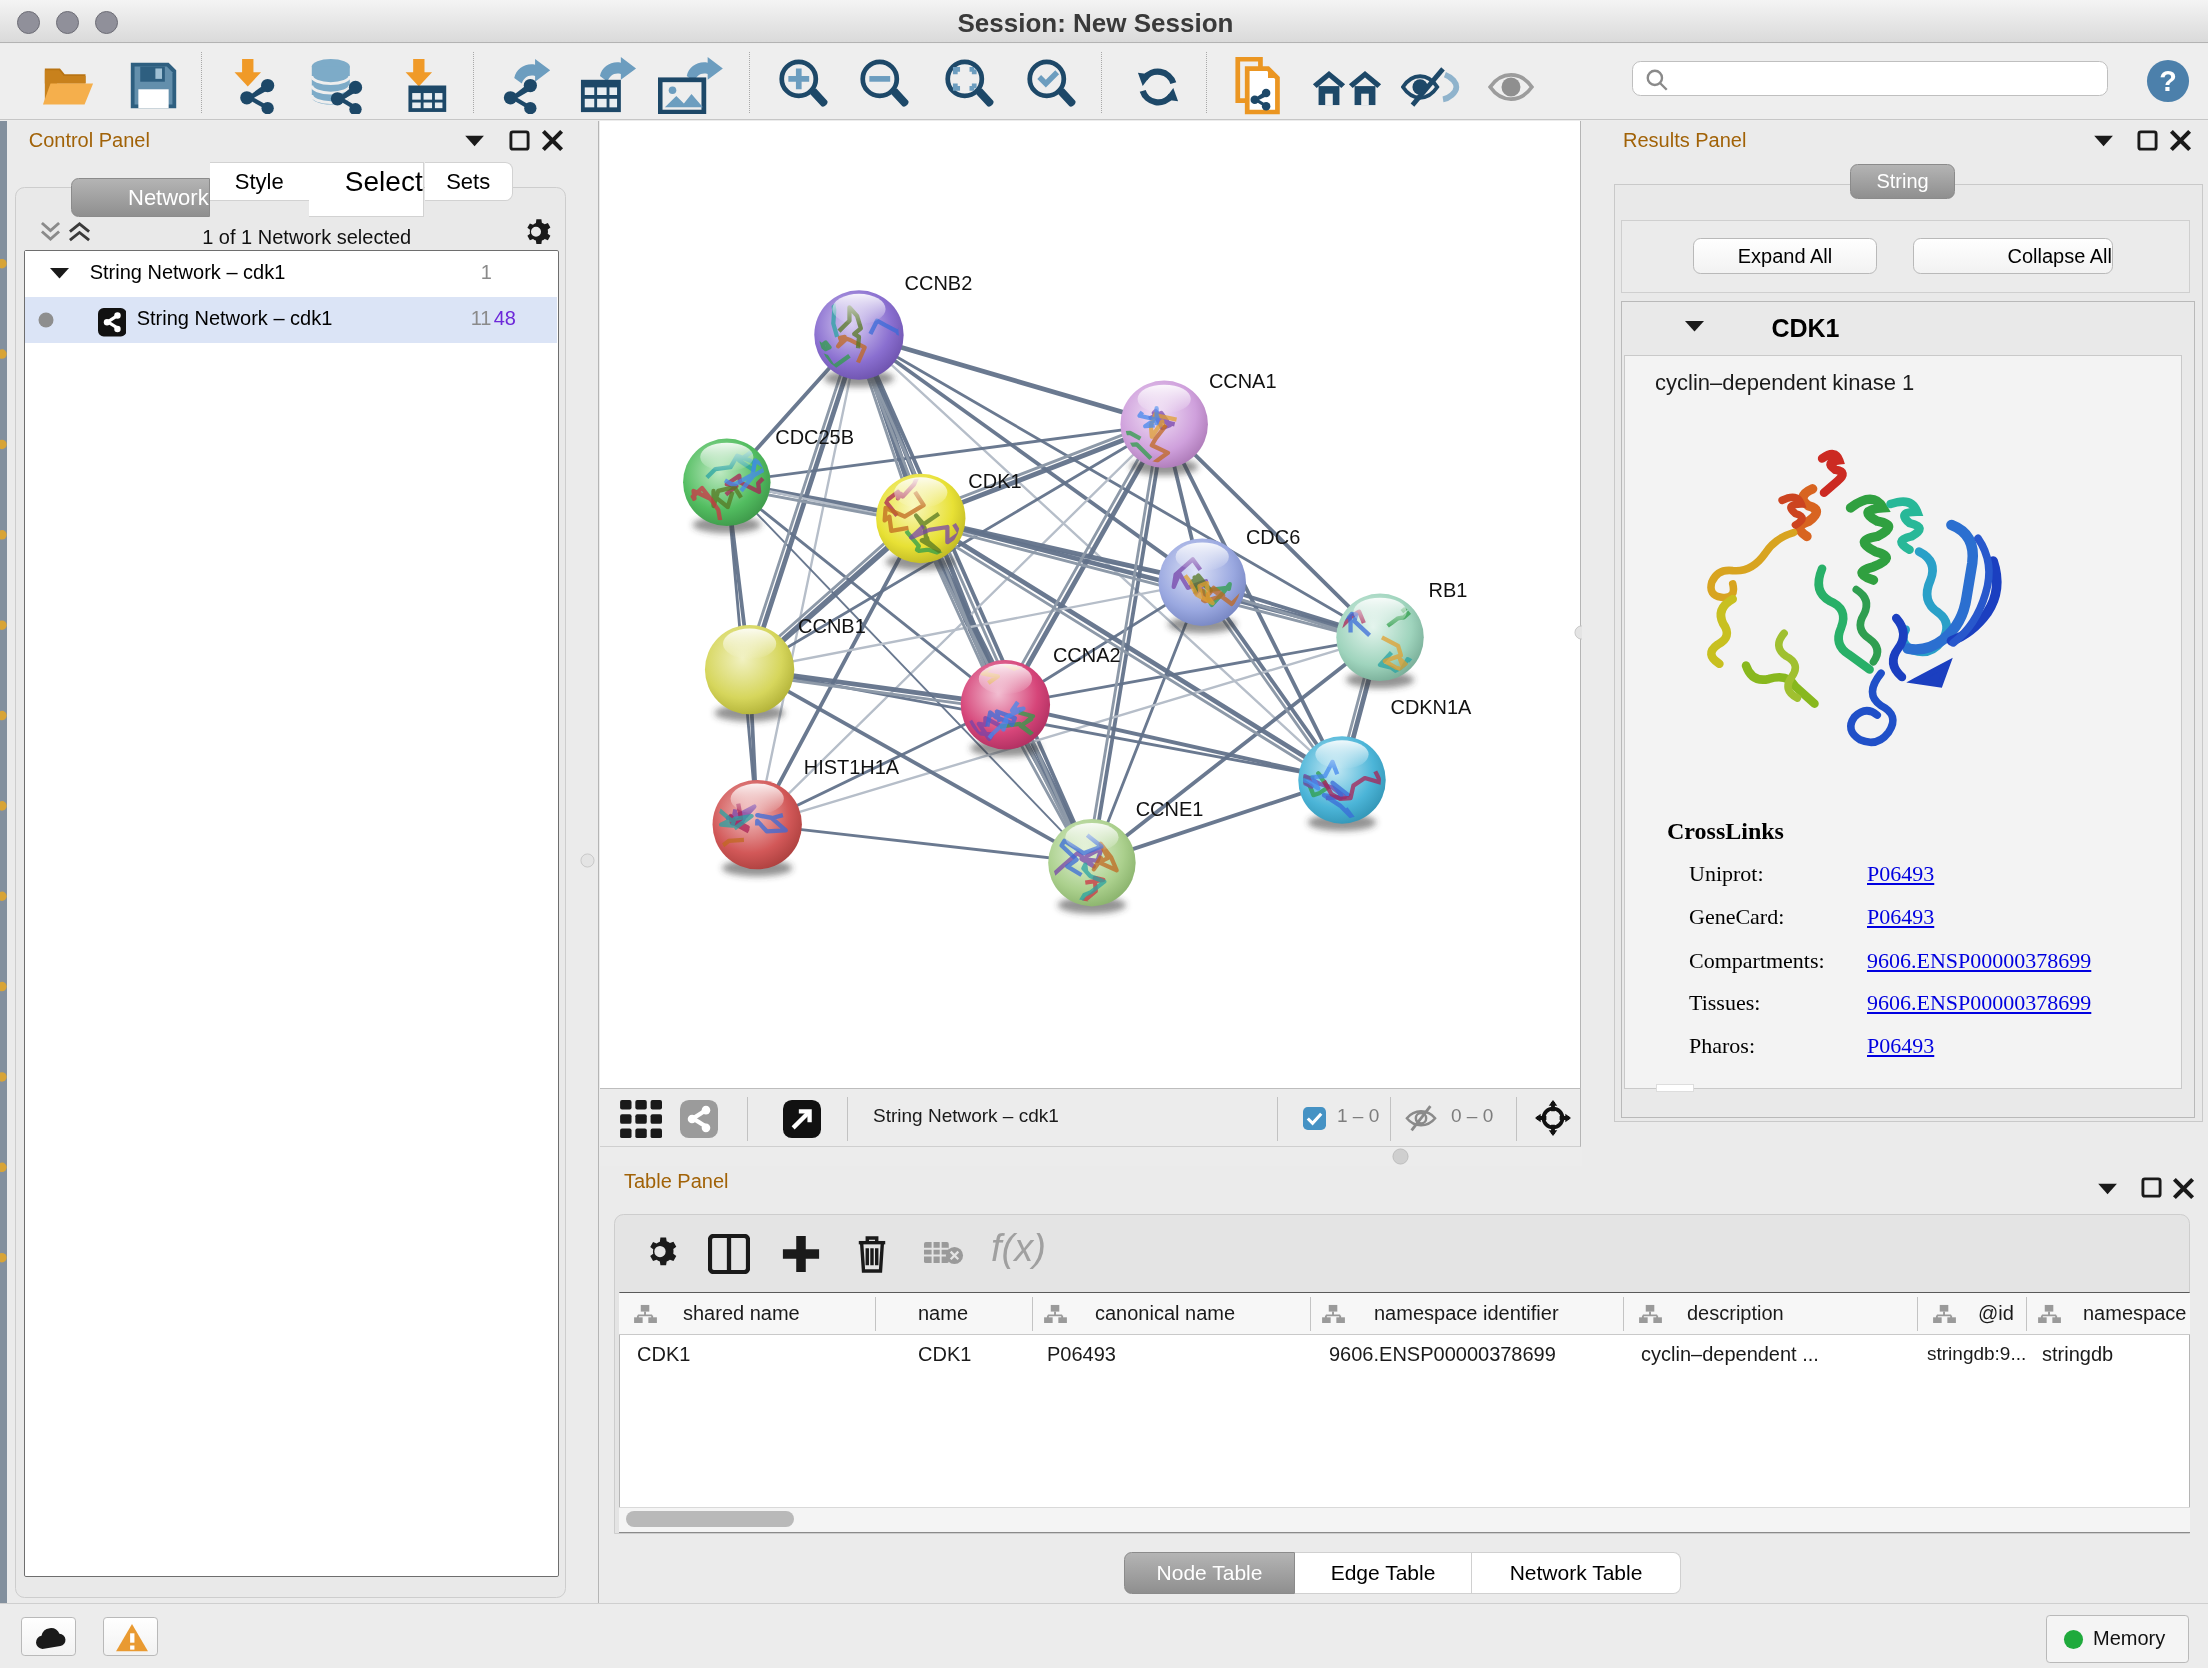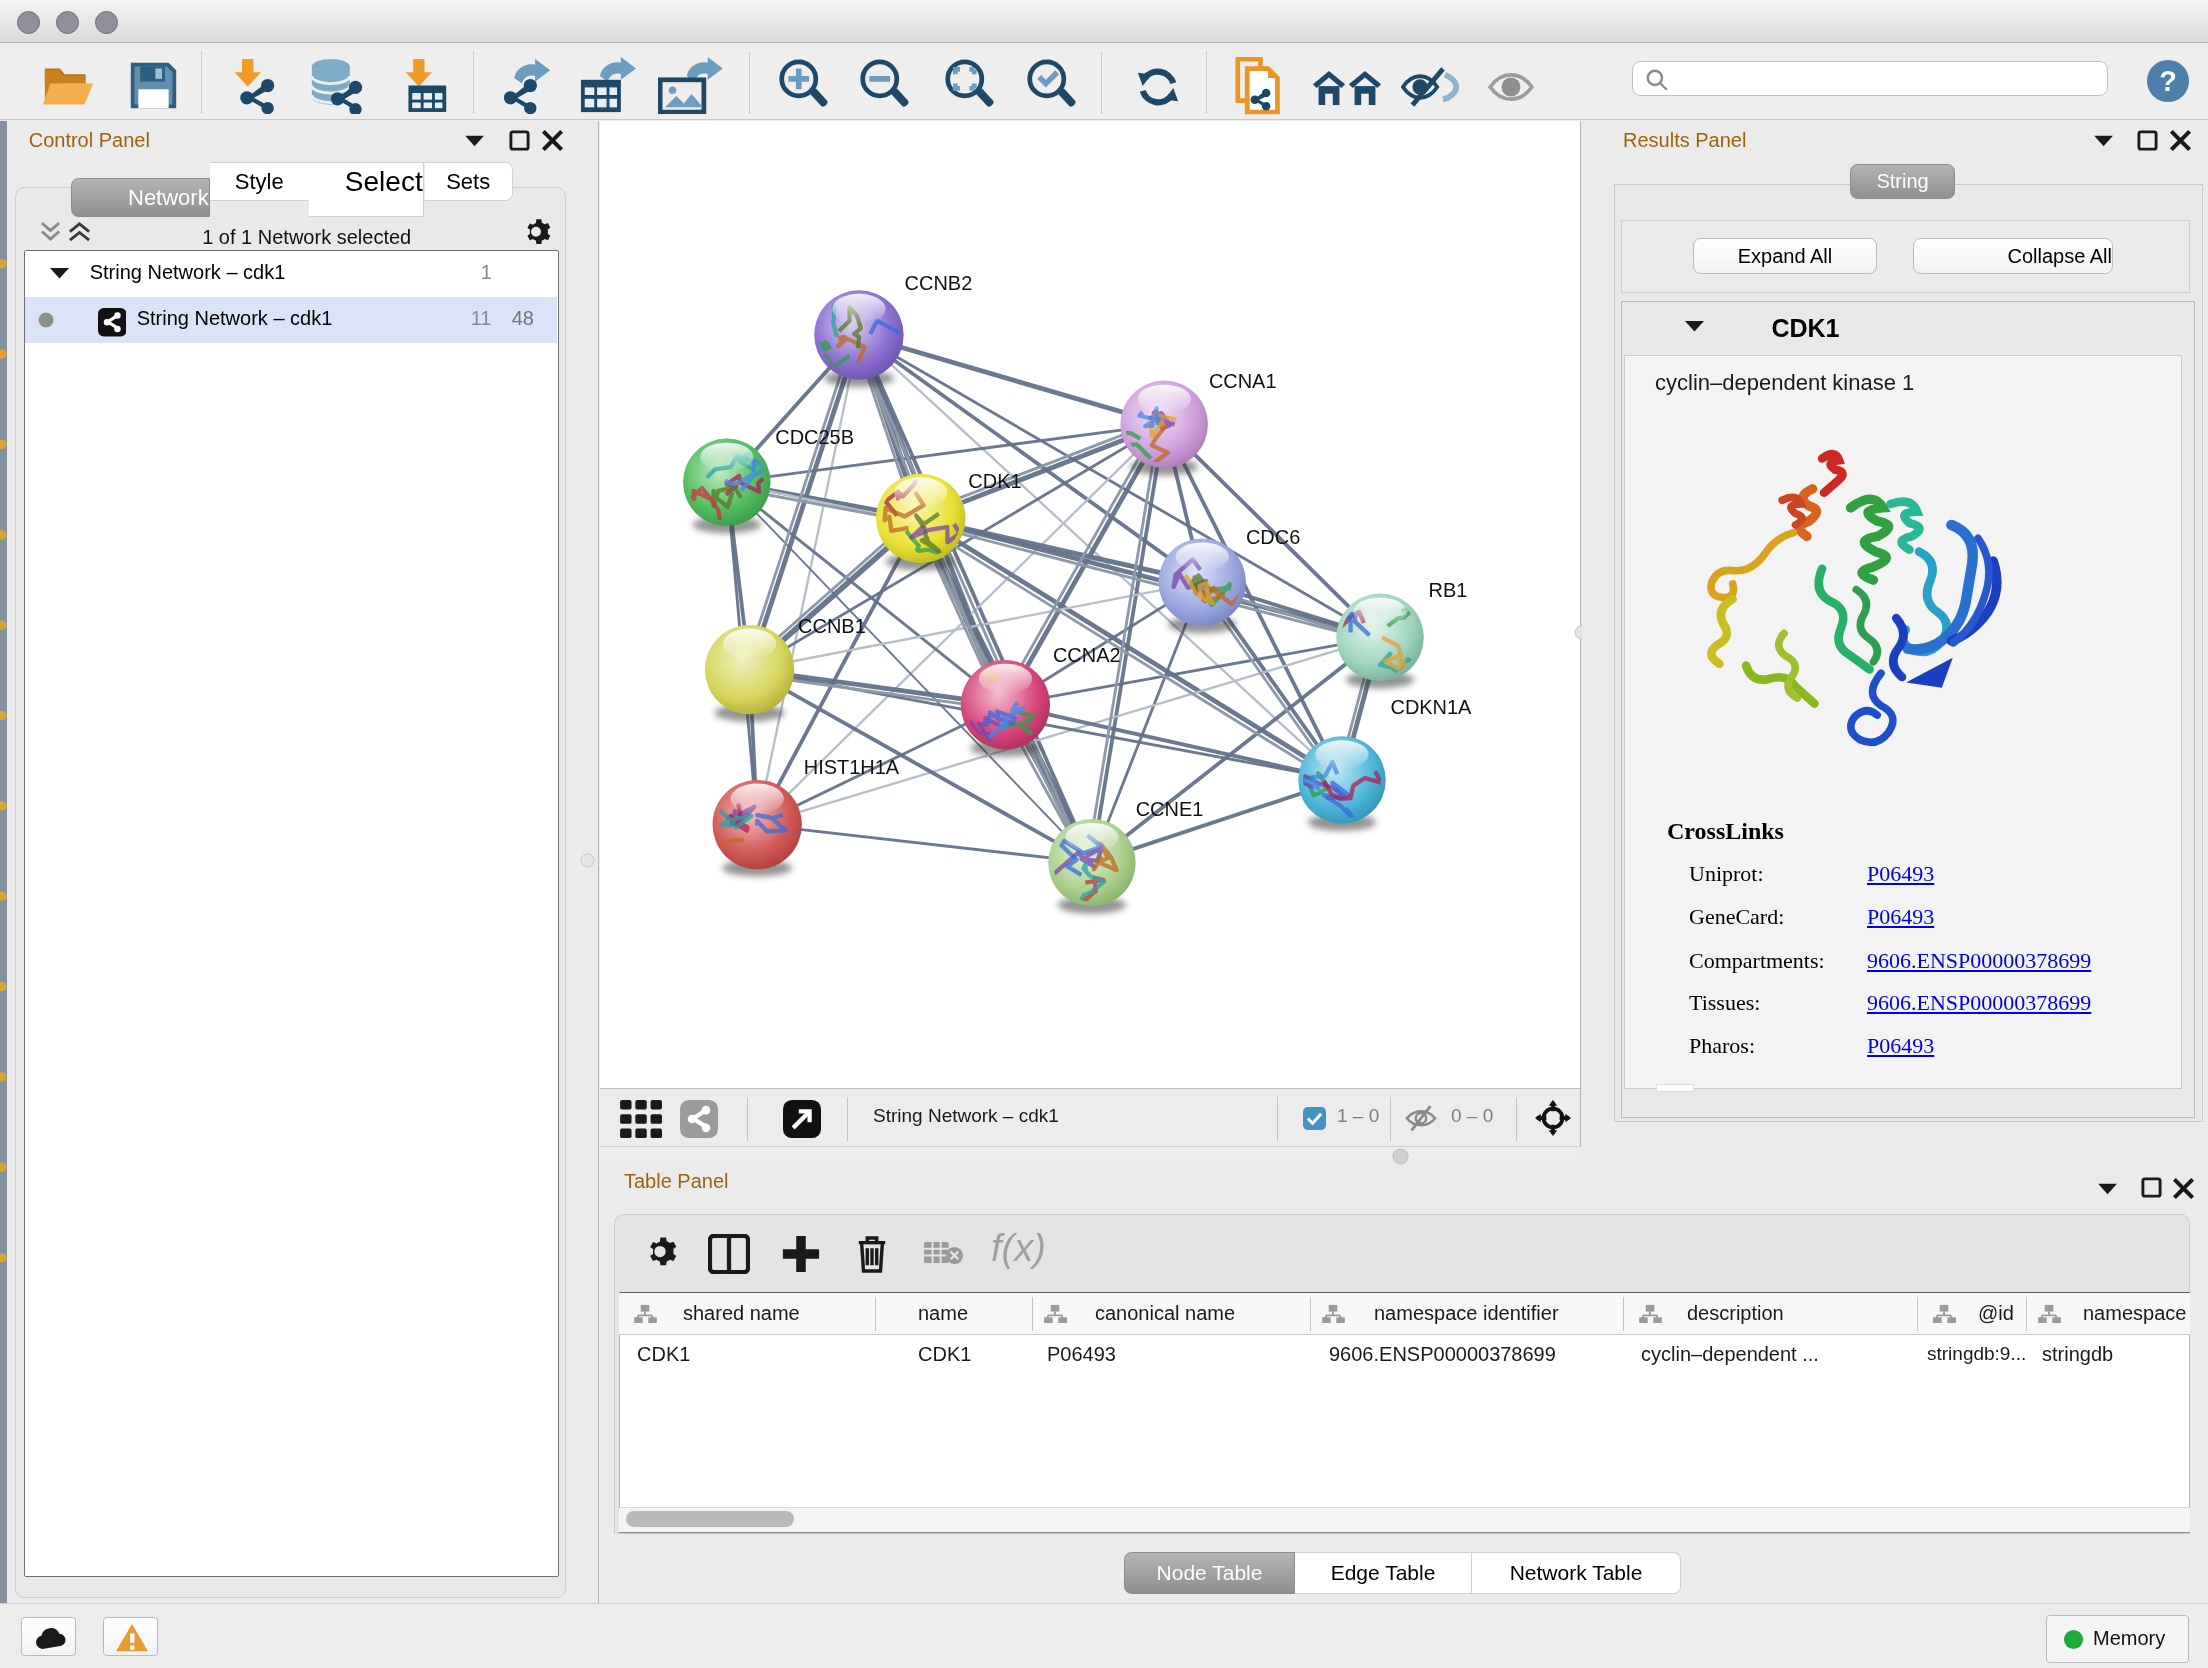--- a/index.html
+++ b/index.html
@@ -30,20 +30,21 @@
 .thdiv{top:3.8px;height:34px;border-left:1px solid #c4c4c4}
 .tdtxt{top:177px;font-size:20px;color:#1a1a1a}
 </style>
 </head>
 <body>
 
 <div class="titlebar">
   <div class="tl" style="left:17px"></div>
   <div class="tl" style="left:56px"></div>
   <div class="tl" style="left:95px"></div>
+  <div class="wtitle" style="width:2191px">Session: New Session</div>
 </div>
 
 <div class="toolbar" id="toolbar">
 
   <svg class="abs" style="left:41px;top:15px" width="55" height="53" viewBox="0 0 58 56">
     <path d="M4 10 h16 l5 6 h22 v10 h-43 z" fill="#b97413"></path>
     <path d="M4 48 V12 h15 l5 6 h23 v8 h-30 z" fill="#c8811c"></path>
     <path d="M10 26 h45 l-9 22 H2 z" fill="#f5af4c"></path>
   </svg>
 
@@ -301,21 +302,21 @@
             <g fill="#fff">
               <circle cx="20.5" cy="8" r="3.4"></circle>
               <circle cx="9.5" cy="15" r="3.4"></circle>
               <circle cx="20.5" cy="22" r="3.4"></circle>
               <path d="M19.5 6.7 L8.5 13.7 l1.8 2.8 L21.3 9.5z"></path>
               <path d="M10.3 16.5 l10 6.4 1.7 -2.9 -10 -6.3z"></path>
             </g>
           </svg>
         <div class="abs" style="left:112px;top:9.5px;font-size:20px;color:#000">String Network – cdk1</div>
         <div class="abs" style="left:446px;top:9.5px;font-size:20px;color:#8a8a8a">11</div>
-        <div class="abs" style="left:487px;top:9.5px;font-size:20px;color:#737373">48</div>
+        <div class="abs" style="left:469px;top:9.5px;font-size:20px;color:#6d28d9">48</div>
       </div>
     </div>
   </div>
   <div class="canvas" id="canvas">
 <svg class="abs" style="left:0;top:0" width="981" height="967" viewBox="0 0 1031 1017">
 <defs>
 <radialGradient id="gB2" cx="0.42" cy="0.38" r="0.80">
             <stop offset="0%" stop-color="#d9cff2"></stop>
             <stop offset="55%" stop-color="#8a6fd0"></stop>
             <stop offset="100%" stop-color="#5a3f96"></stop>

